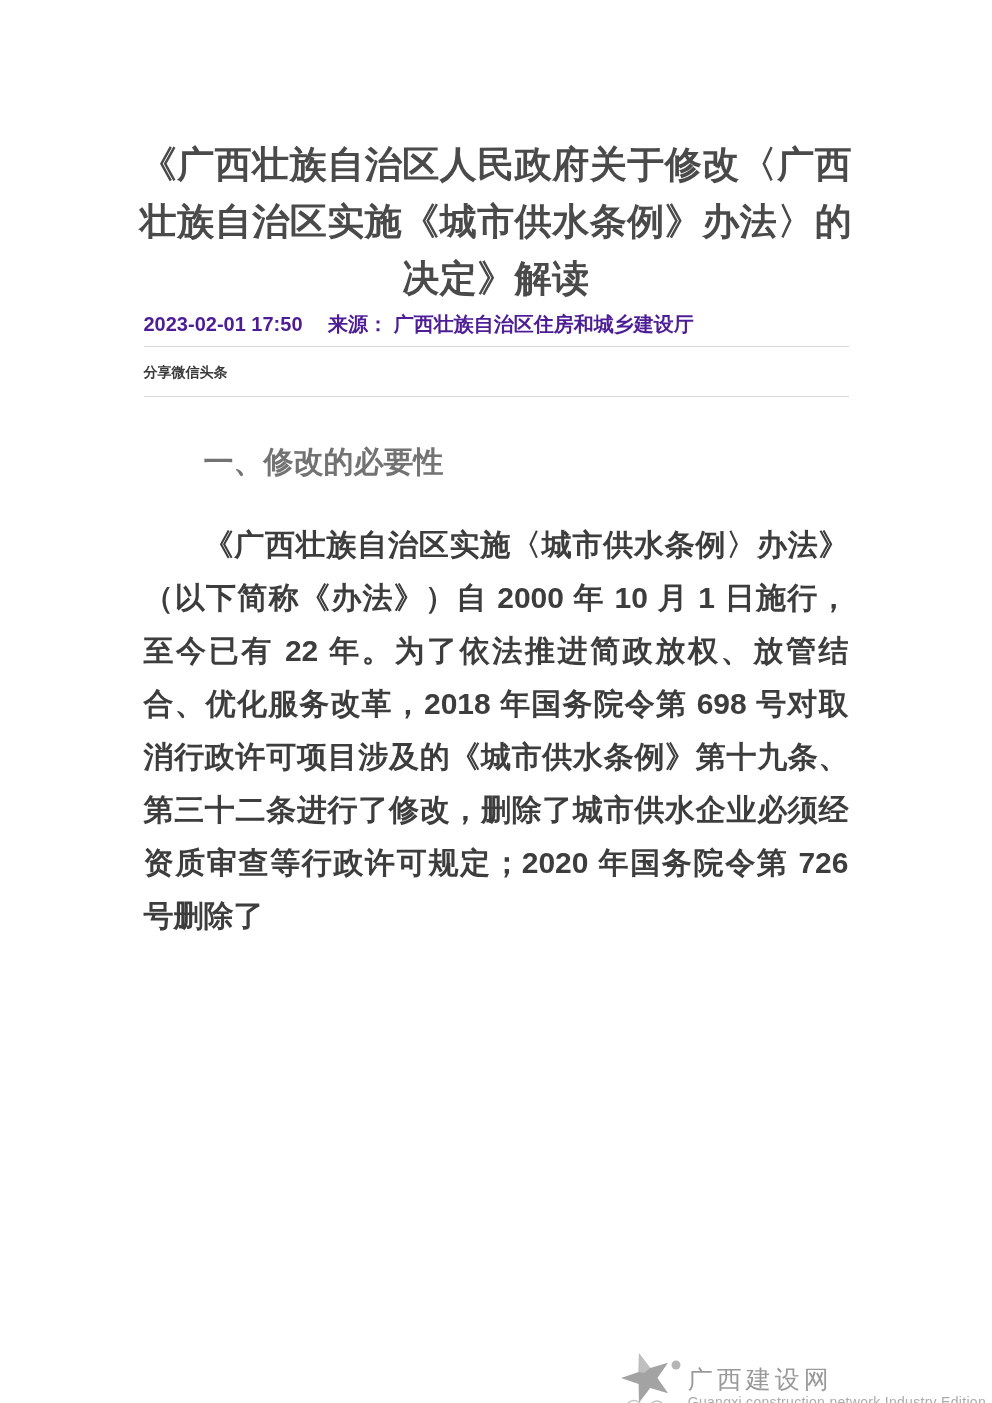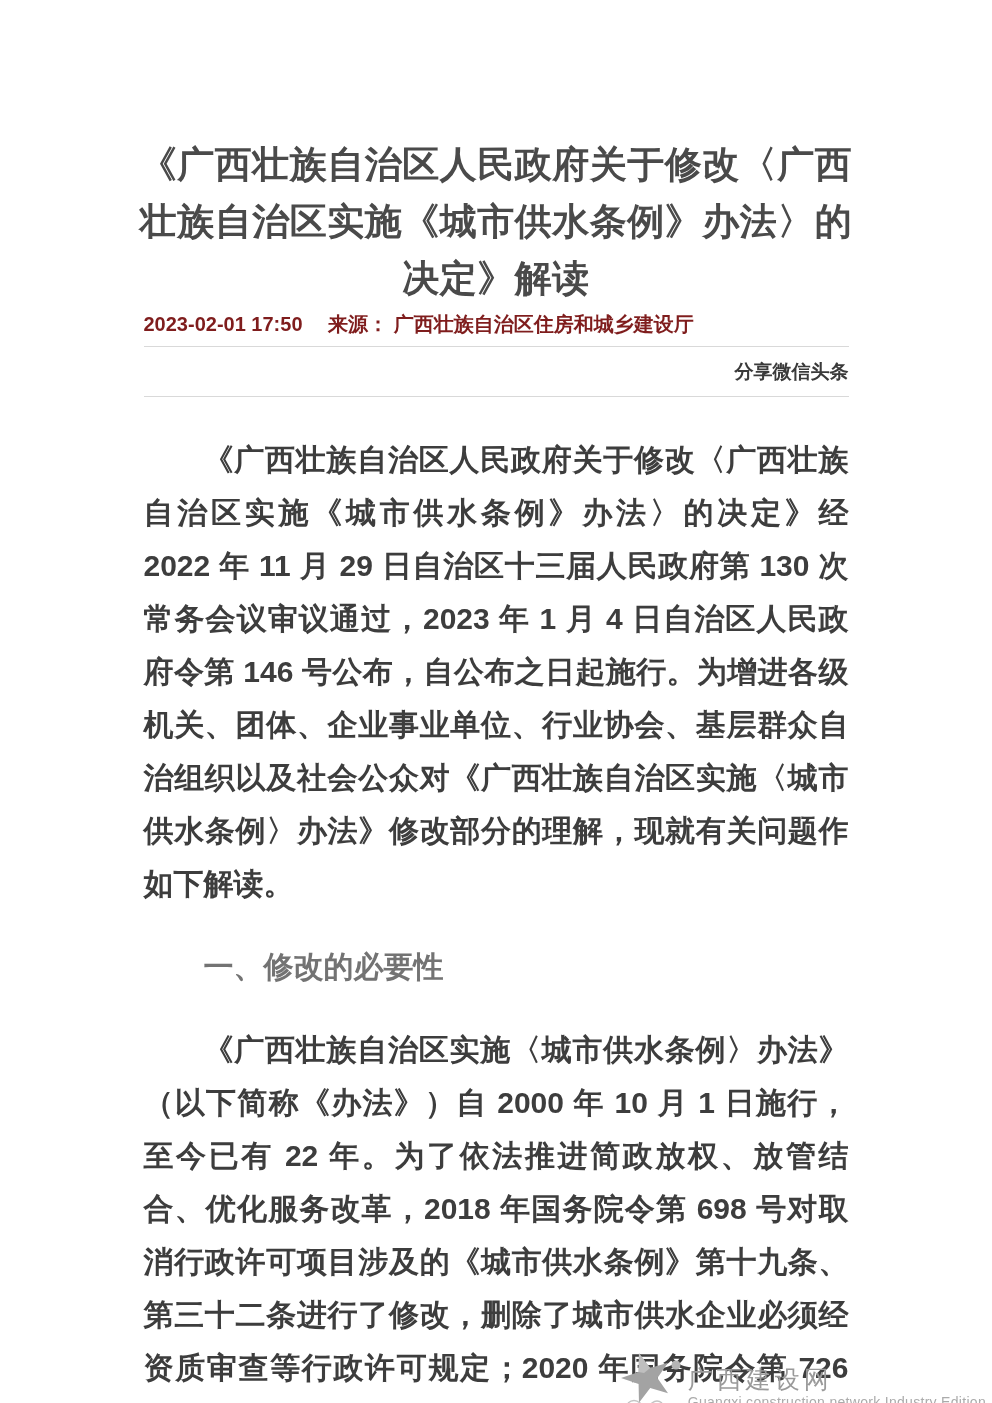--- a/index.html
+++ b/index.html
@@ -29,34 +29,34 @@
     text-align: center;
     color: #4a4a4a;
     letter-spacing: 0.5px;
   }
   
   .meta-row {
     padding: 4px 0 9px;
     font-size: 20px;
     line-height: 26px;
     font-weight: 700;
-    color: #7f1d1d;
+    color: #4c1d95;
     white-space: nowrap;
   }
   .meta-row .source-label { margin-left: 20px; }
   hr.divider {
     border: none;
     border-top: 1px solid #d9d9d9;
     margin: 0;
     height: 0;
   }
   
   .toolbar {
-    text-align: right;
-    font-size: 19px;
+    text-align: left;
+    font-size: 14px;
     font-weight: 700;
     color: #3a3a3a;
     padding: 12px 0 11px;
   }
   .toolbar a {
     color: #3a3a3a;
     text-decoration: none;
     cursor: pointer;
   }
   .share-row { line-height: 26px; }
@@ -127,21 +127,20 @@
 
     <div class="toolbar">
       <div class="share-row">
         <span>分享</span><a>微信</a><a>头条</a>
       </div>
     </div>
 
     <hr class="divider">
 
     <div class="article-body">
-      <p>《广西壮族自治区人民政府关于修改〈广西壮族自治区实施《城市供水条例》办法〉的决定》经 2022 年 11 月 29 日自治区十三届人民政府第 130 次常务会议审议通过，2023 年 1 月 4 日自治区人民政府令第 146 号公布，自公布之日起施行。为增进各级机关、团体、企业事业单位、行业协会、基层群众自治组织以及社会公众对《广西壮族自治区实施〈城市供水条例〉办法》修改部分的理解，现就有关问题作如下解读。</p>
       <h2>一、修改的必要性</h2>
       <p>《广西壮族自治区实施〈城市供水条例〉办法》（以下简称《办法》）自 2000 年 10 月 1 日施行，至今已有 22 年。为了依法推进简政放权、放管结合、优化服务改革，2018 年国务院令第 698 号对取消行政许可项目涉及的《城市供水条例》第十九条、第三十二条进行了修改，删除了城市供水企业必须经资质审查等行政许可规定；2020 年国务院令第 726 号删除了</p>
     </div>
 
   </div>
 
   <div class="site-logo">
     <span class="star-wrap">
       <svg width="64" height="58" viewBox="0 0 64 58" aria-hidden="true">
         <polygon fill="#a3a3a3" points="18.97,2.27 30.21,17.11 48.03,11.72 37.4,27 48.03,42.28 30.21,36.89 18.97,51.73 18.59,33.11 1,27 18.59,20.89"></polygon>

